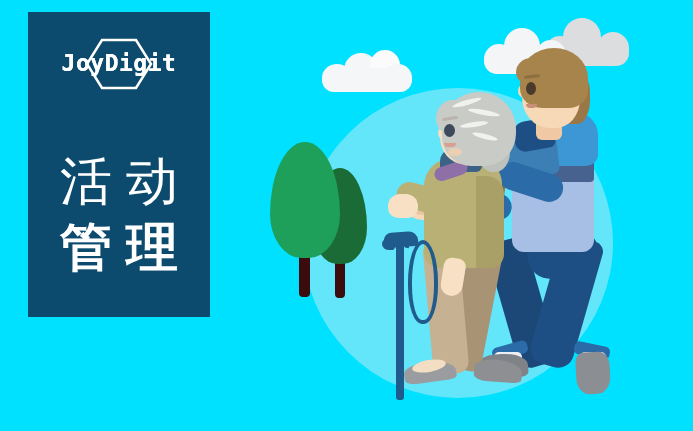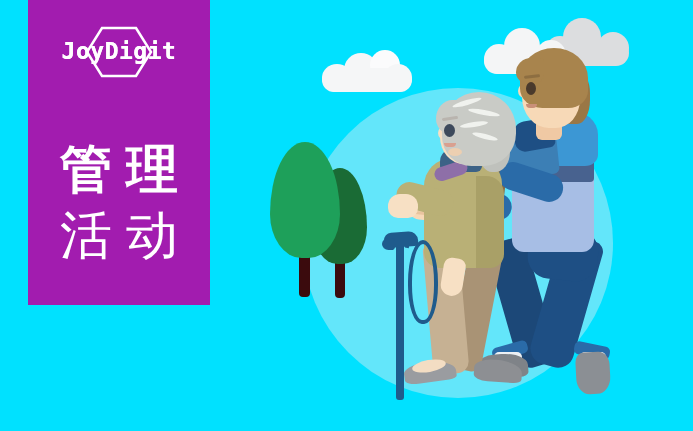--- a/index.html
+++ b/index.html
@@ -427,24 +427,24 @@
     left: 18px; top: 120px; width: 16px; height: 58px;
     background: #8a6a40;
     border-radius: 4px;
     transform: rotate(6deg);
   }
 
   
   #panel {
     position: absolute;
     left: 28px;
-    top: 0px;
+    top: 12px;
     width: 182px;
     height: 305px;
-    background: #a21caf;
+    background: #0c4a6e;
   }
   .logo-wrap {
     position: absolute;
     left: 0;
     top: 26px;
     width: 182px;
     text-align: center;
   }
   .logo-mark {
     position: relative;
@@ -621,19 +621,19 @@
     <div class="logo-wrap">
       <div class="logo-mark">
         <svg class="logo-hex" viewBox="0 0 68 52">
           <polygon points="17,2 51,2 66,26 51,50 17,50 2,26" fill="none" stroke="#ffffff" stroke-width="2.5"></polygon>
         </svg>
         <div class="logo-text">JoyDigit</div>
       </div>
     </div>
 
     <div class="panel-title">
+      <div class="line line1">活动</div>
       <div class="line line2">管理</div>
-      <div class="line line1">活动</div>
     </div>
 
   </div>
 
 </div>
 
 </body></html>

